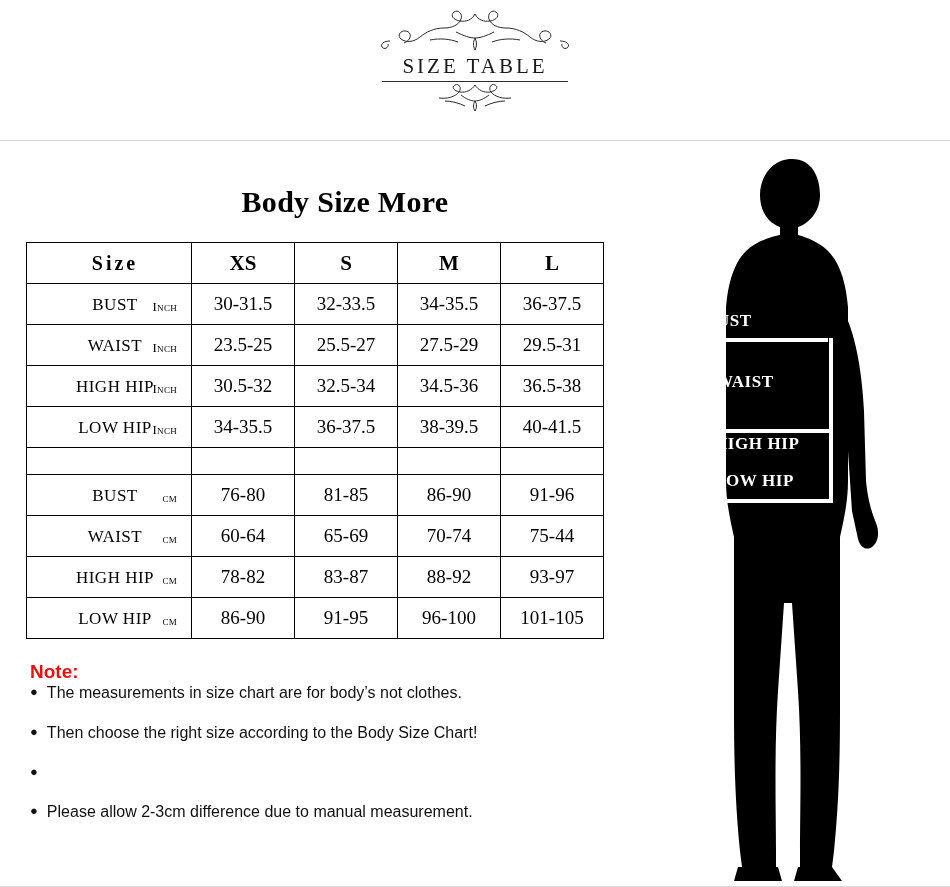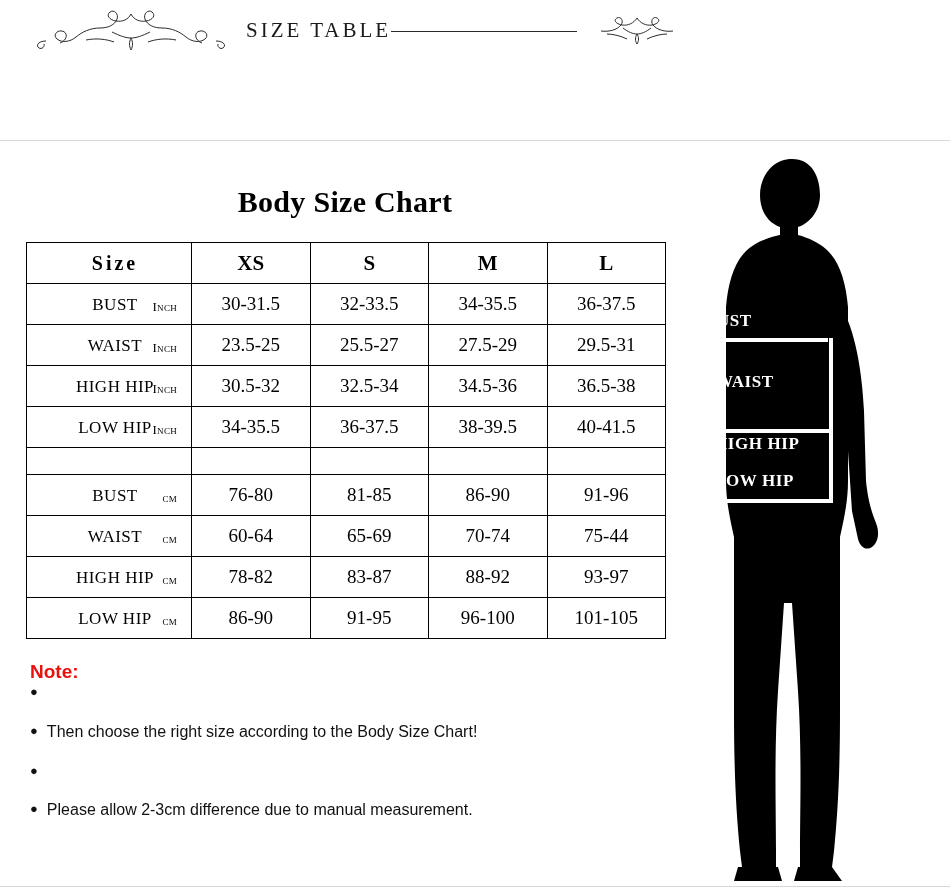--- a/index.html
+++ b/index.html
@@ -20,23 +20,22 @@
   .header {
     height: 130px;
     position: relative;
   }
   .header-inner {
     position: absolute;
     left: 0;
     right: 0;
     top: 8px;
     display: flex;
-    flex-direction: row;
+    flex-direction: column;
     align-items: center;
-    padding-left: 16px;
   }
   .flourish-top {
     width: 230px;
     height: 46px;
     display: block;
   }
   .size-table-title {
     font-family: "Liberation Serif", serif;
     font-size: 21px;
     letter-spacing: 3px;
@@ -83,21 +82,21 @@
     font-weight: bold;
     font-size: 30px;
     margin-top: 44px;
     letter-spacing: 0.3px;
     color: #000;
   }
 
   table.size-grid {
     border-collapse: collapse;
     margin: 23px 0 0 26px;
-    width: 640px;
+    width: 578px;
     table-layout: fixed;
   }
   table.size-grid td {
     border: 1px solid #000;
     height: 40px;
     text-align: center;
     font-size: 19px;
     font-family: "Liberation Serif", serif;
     padding: 0;
   }
@@ -227,21 +226,21 @@
         <path d="M30 18 C36 18 44 20 50 23"></path>
         <path d="M90 18 C84 18 76 20 70 23"></path>
       </g>
     </svg>
   </div>
 </div>
 
 <div class="frame">
 
   <div class="left-col">
-    <div class="chart-title">Body Size Chart</div>
+    <div class="chart-title">Body Size More</div>
 
     <table class="size-grid">
       <tbody>
         <tr class="head-row">
           <td class="label-cell">
             <span class="lbl">Size</span>
           </td>
           <td>XS</td>
           <td>S</td>
           <td>M</td>
@@ -344,20 +343,21 @@
           <td class="val">101-105</td>
         </tr>
       </tbody>
     </table>
 
     <div class="notes">
       <div class="note-title">Note:</div>
 
       <div class="note-item">
         <span class="bullet">●</span>
+        <span>The measurements in size chart are for body’s not clothes.</span>
       </div>
       <div class="note-item">
         <span class="bullet">●</span>
         <span>Then choose the right size according to the Body Size Chart!</span>
       </div>
       <div class="note-item">
         <span class="bullet">●</span>
       </div>
       <div class="note-item">
         <span class="bullet">●</span>

